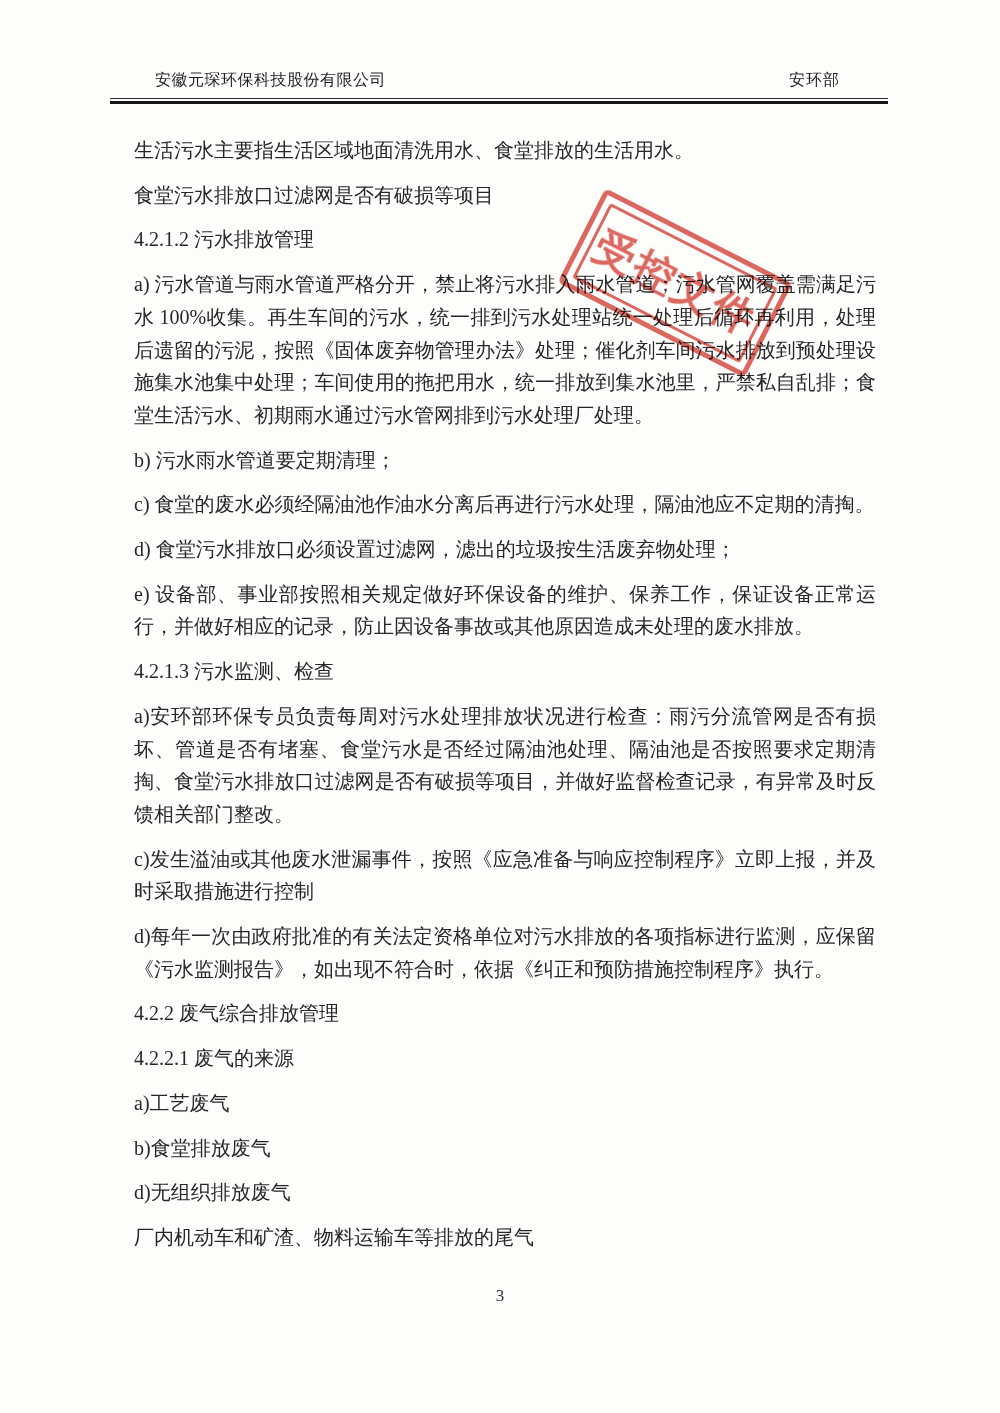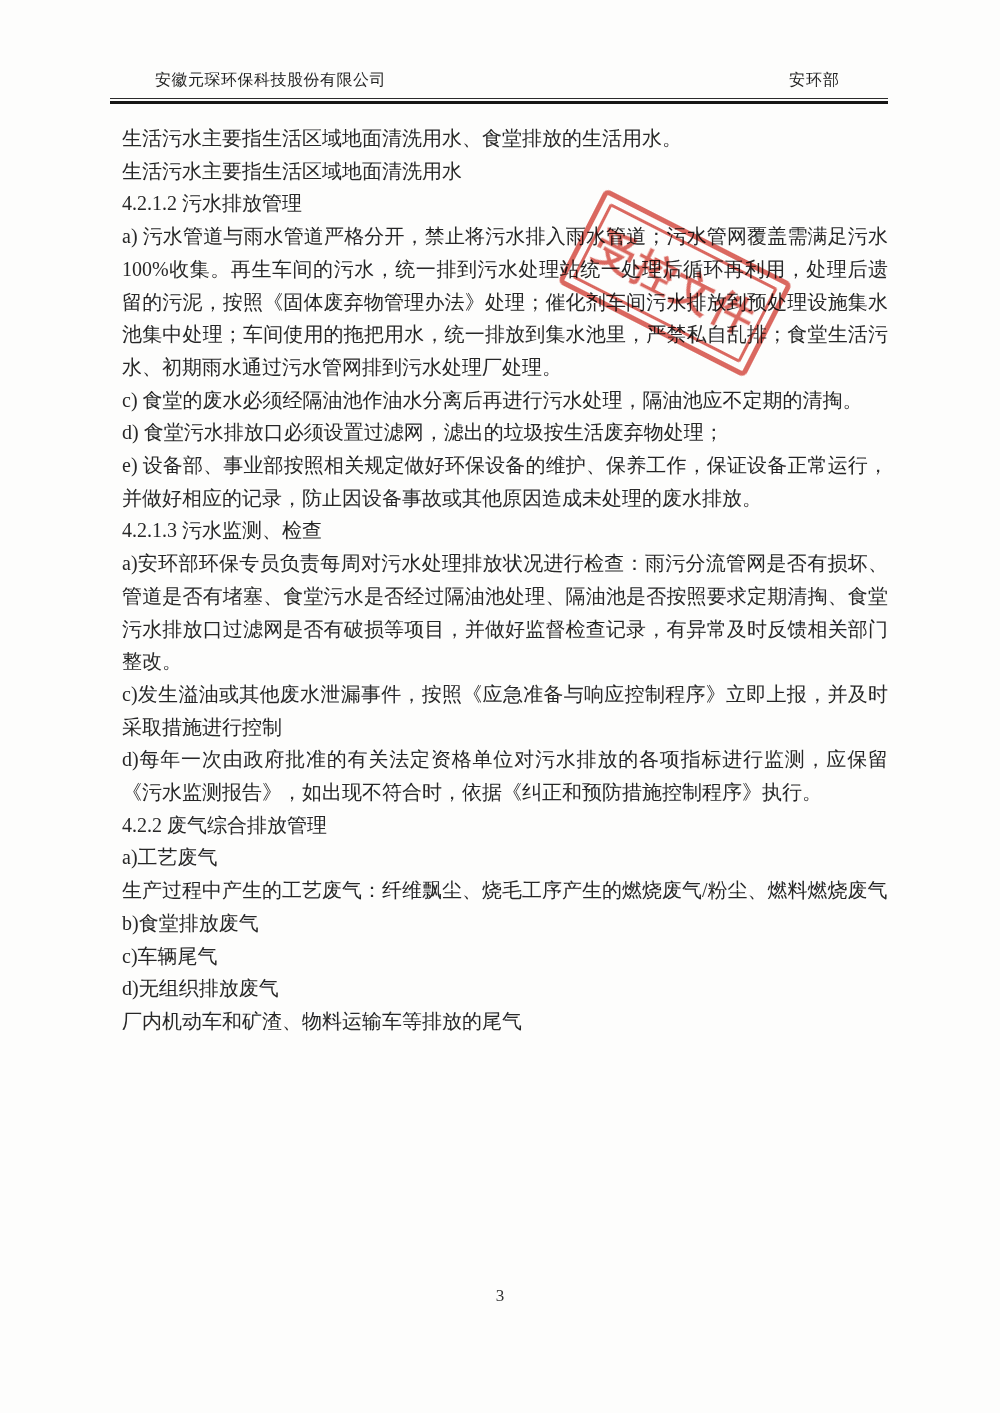--- a/index.html
+++ b/index.html
@@ -42,21 +42,21 @@
     position:absolute;
     left:122px;
     width:766px;
     top:122px;
     font-size:20px;
     line-height:32.7px;
     text-align:justify;
     text-justify:inter-ideograph;
   }
   .para{
-    margin:0;
+    margin:12px;
     word-break:break-all;
     color:#272727;
   }
   
   .stamp{
     position:absolute;
     left:570px;
     top:230px;
     width:200px;
     height:96px;
@@ -110,35 +110,35 @@
   </div>
 
   <div class="header-rule">
     <div class="thin"></div>
     <div class="gap"></div>
     <div class="thick"></div>
   </div>
 
   <div class="doc-body">
       <div class="para">生活污水主要指生活区域地面清洗用水、食堂排放的生活用水。</div>
-      <div class="para">生活污水主要指生活区域地面清洗用水</div>
+      <div class="para">食堂污水排放口过滤网是否有破损等项目</div>
       <div class="para">4.2.1.2 污水排放管理</div>
       <div class="para">a) 污水管道与雨水管道严格分开，禁止将污水排入雨水管道；污水管网覆盖需满足污水 100%收集。再生车间的污水，统一排到污水处理站统一处理后循环再利用，处理后遗留的污泥，按照《固体废弃物管理办法》处理；催化剂车间污水排放到预处理设施集水池集中处理；车间使用的拖把用水，统一排放到集水池里，严禁私自乱排；食堂生活污水、初期雨水通过污水管网排到污水处理厂处理。</div>
+      <div class="para">b) 污水雨水管道要定期清理；</div>
       <div class="para">c) 食堂的废水必须经隔油池作油水分离后再进行污水处理，隔油池应不定期的清掏。</div>
       <div class="para">d) 食堂污水排放口必须设置过滤网，滤出的垃圾按生活废弃物处理；</div>
       <div class="para">e) 设备部、事业部按照相关规定做好环保设备的维护、保养工作，保证设备正常运行，并做好相应的记录，防止因设备事故或其他原因造成未处理的废水排放。</div>
       <div class="para">4.2.1.3 污水监测、检查</div>
       <div class="para">a)安环部环保专员负责每周对污水处理排放状况进行检查：雨污分流管网是否有损坏、管道是否有堵塞、食堂污水是否经过隔油池处理、隔油池是否按照要求定期清掏、食堂污水排放口过滤网是否有破损等项目，并做好监督检查记录，有异常及时反馈相关部门整改。</div>
       <div class="para">c)发生溢油或其他废水泄漏事件，按照《应急准备与响应控制程序》立即上报，并及时采取措施进行控制</div>
       <div class="para">d)每年一次由政府批准的有关法定资格单位对污水排放的各项指标进行监测，应保留《污水监测报告》，如出现不符合时，依据《纠正和预防措施控制程序》执行。</div>
       <div class="para">4.2.2 废气综合排放管理</div>
+      <div class="para">4.2.2.1 废气的来源</div>
       <div class="para">a)工艺废气</div>
-      <div class="para">生产过程中产生的工艺废气：纤维飘尘、烧毛工序产生的燃烧废气/粉尘、燃料燃烧废气</div>
       <div class="para">b)食堂排放废气</div>
-      <div class="para">c)车辆尾气</div>
       <div class="para">d)无组织排放废气</div>
       <div class="para">厂内机动车和矿渣、物料运输车等排放的尾气</div>
     </div>
 
   <div class="stamp">
     <div class="stamp-inner">
       <span class="stamp-text">受控文件</span>
     </div>
   </div>
 

